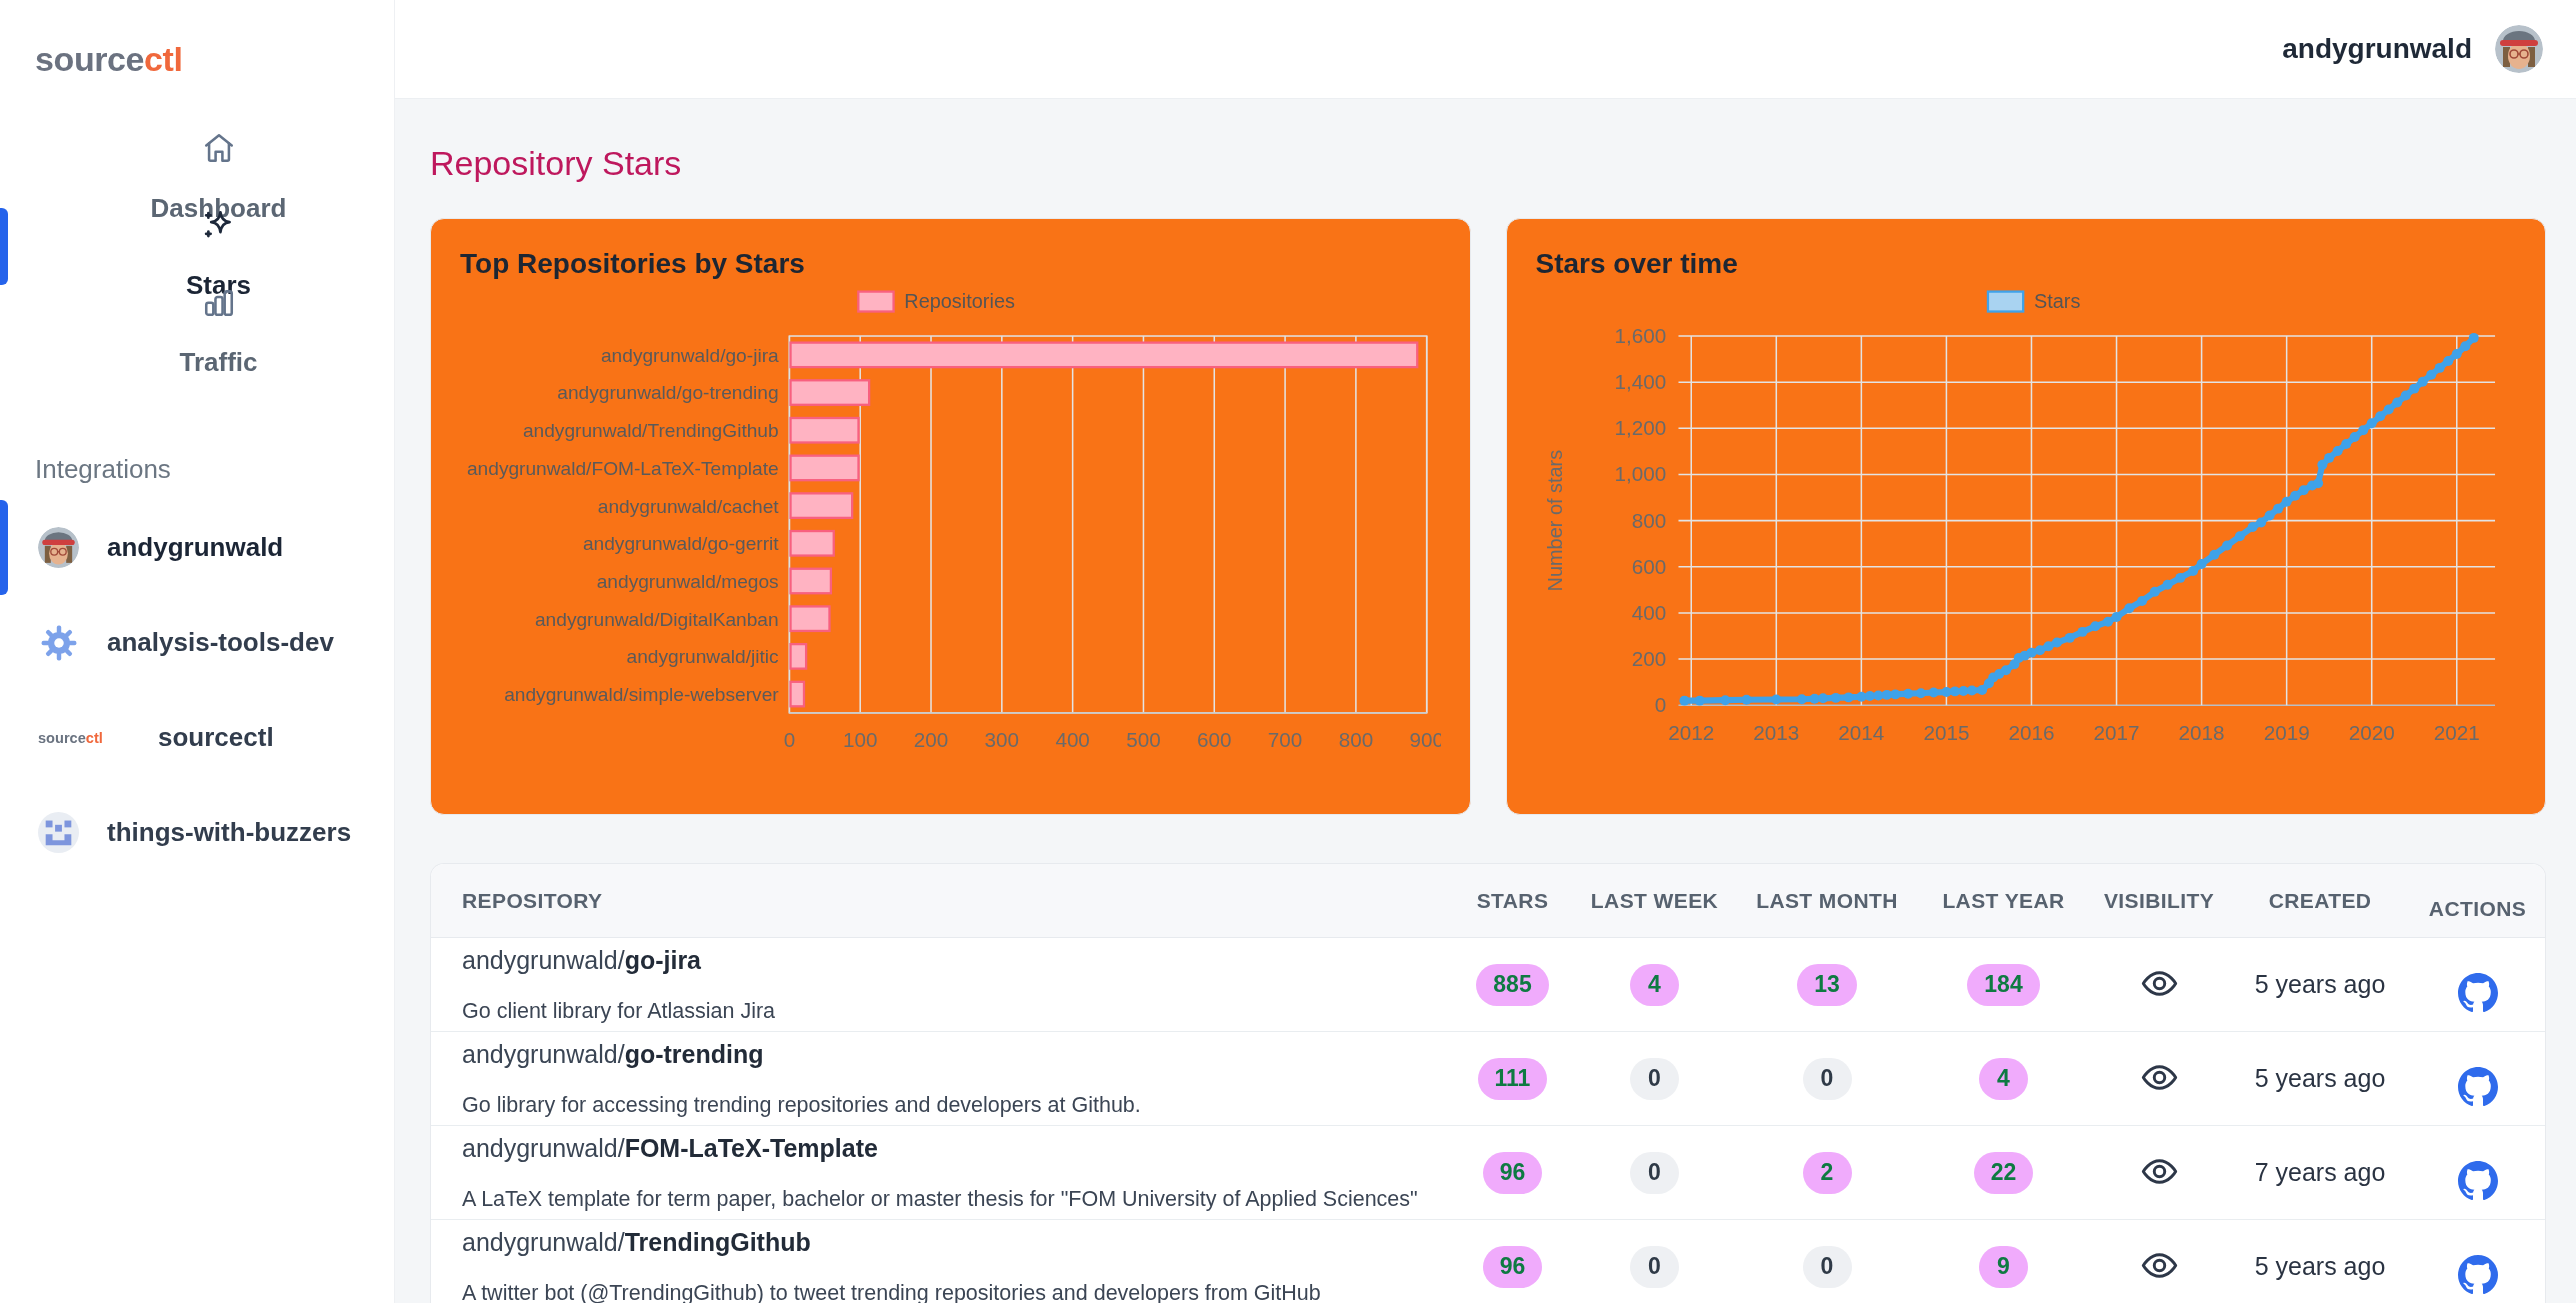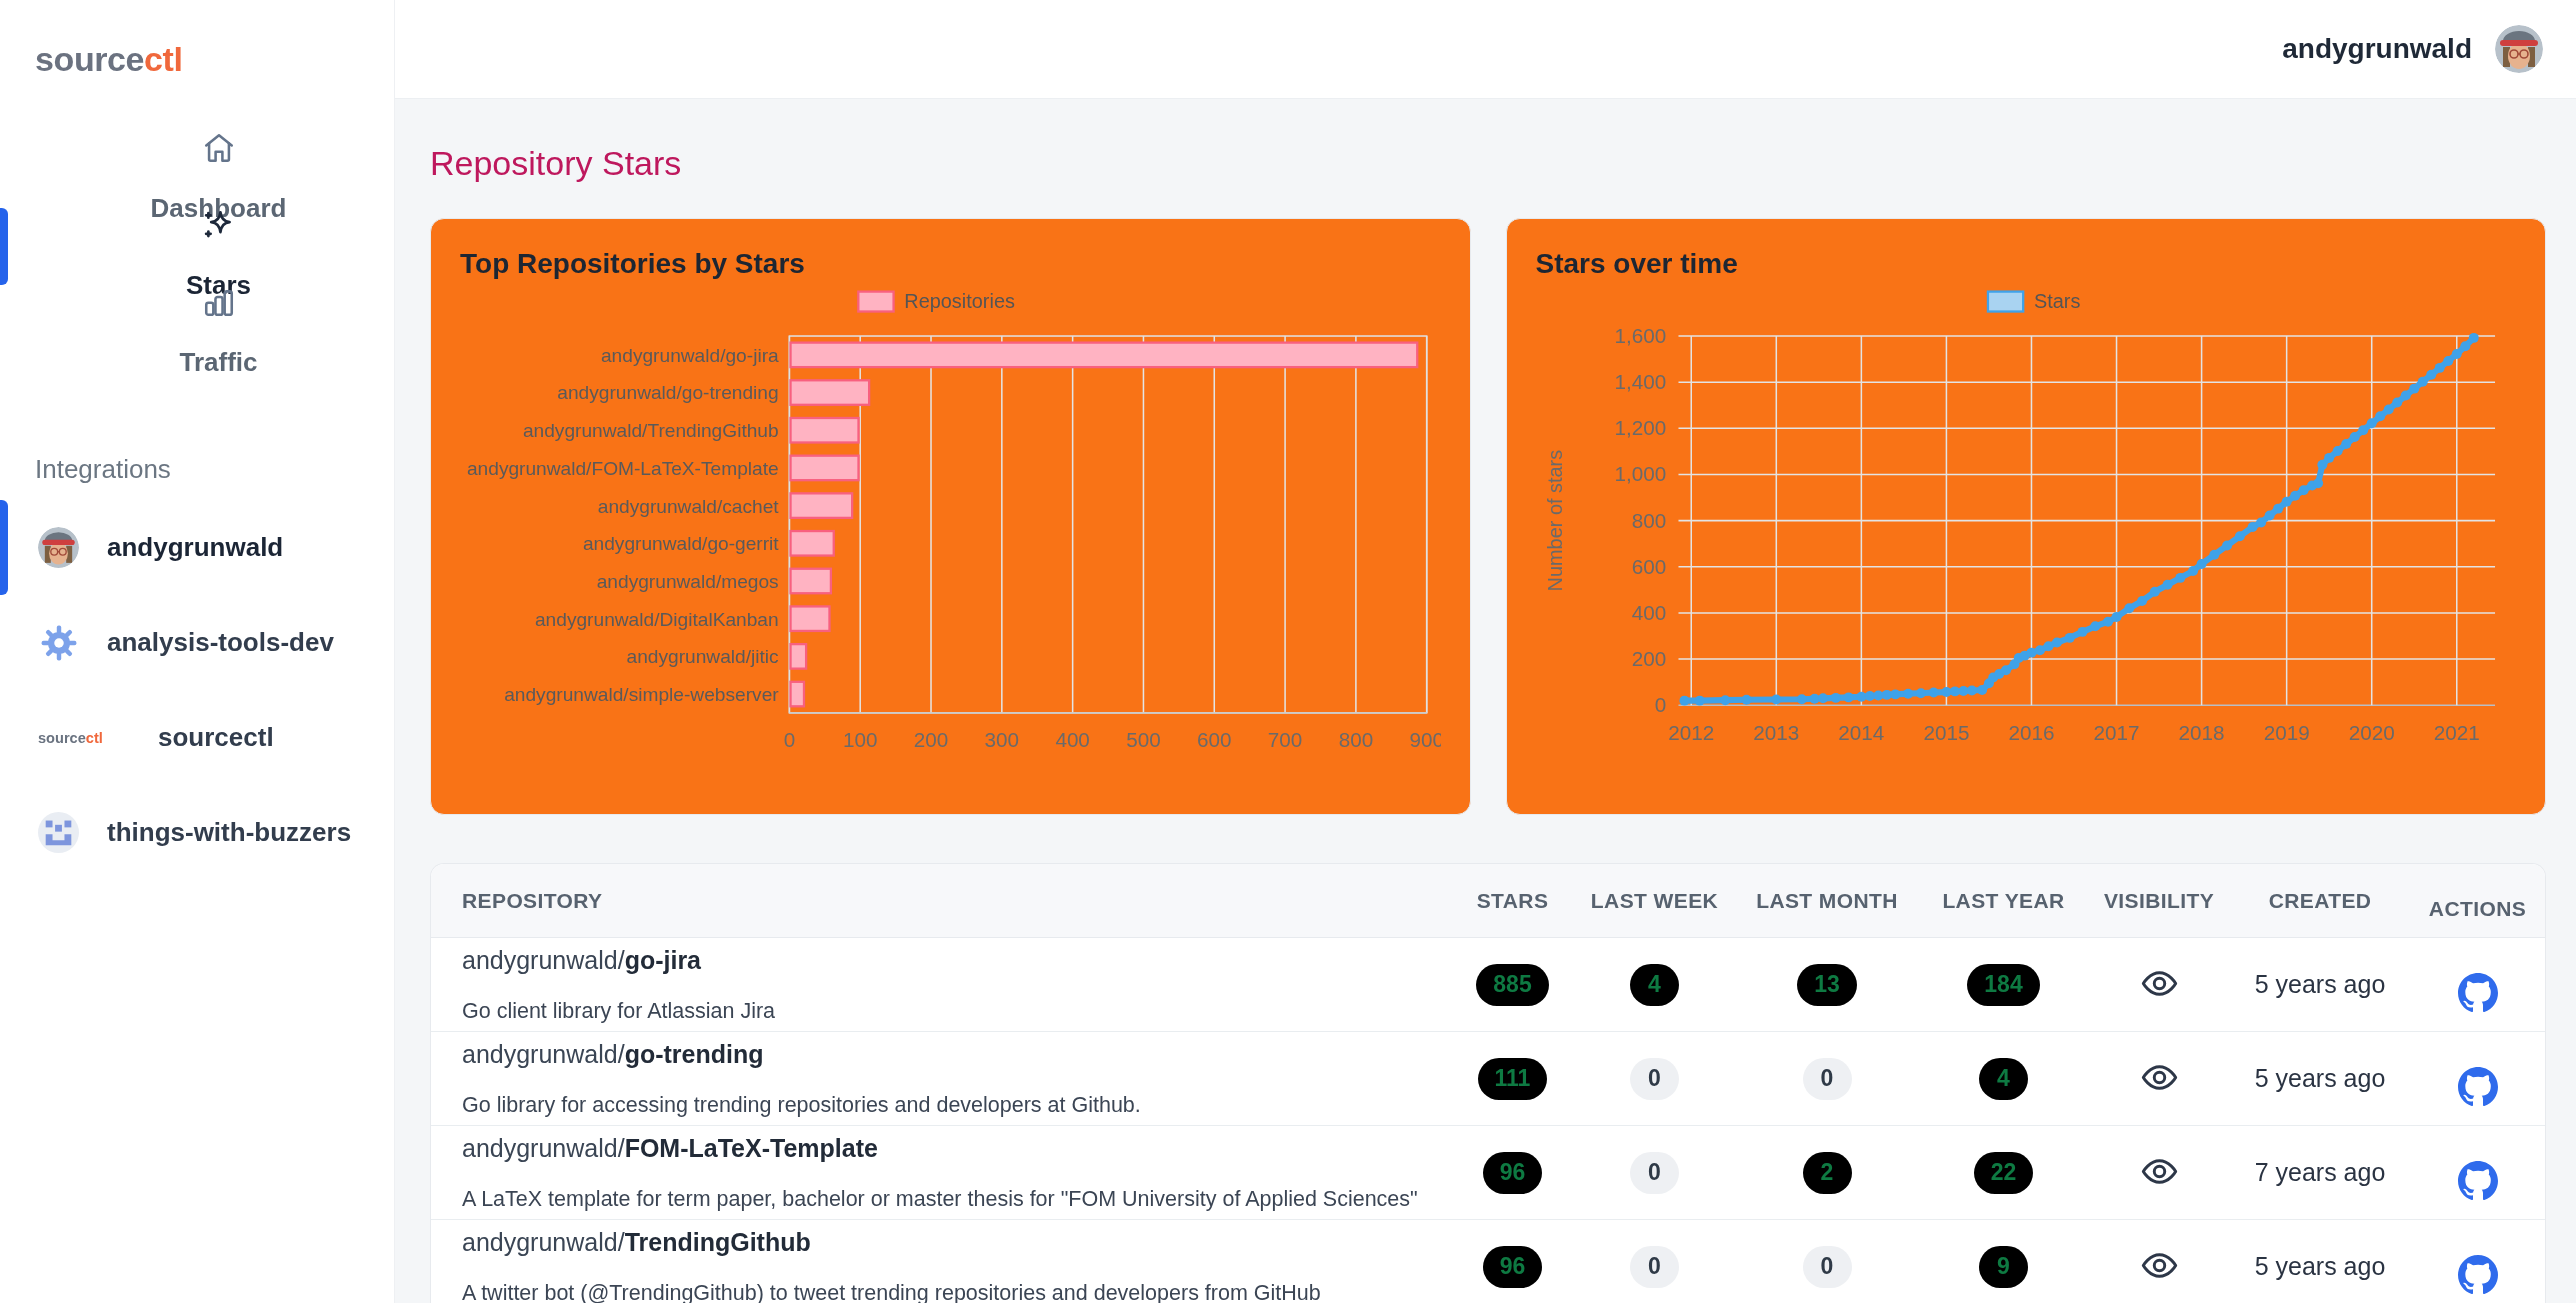--- a/index.html
+++ b/index.html
@@ -56,21 +56,21 @@
   .col-repo { flex:0 0 989px; text-align:left; }
   .col-stars { flex:0 0 123px; } .col-week { flex:0 0 161px; } .col-month { flex:0 0 184px; }
   .col-year { flex:0 0 169px; } .col-vis { flex:0 0 142px; } .col-created { flex:0 0 180px; }
   .col-actions { flex:0 0 135px;margin-top:17px; }
   .cell { display:flex; align-items:center; justify-content:center; }
   .repo-line { font-size:25px; color:#3a4554; }
   .repo-line b { color:#222b38; }
   .repo-desc { font-size:21.5px; color:#3b4554; margin-top:24px; }
   .pill { display:inline-block; min-width:49px; text-align:center; padding:7.7px 17px;
     border-radius:766px; font-size:23px; font-weight:bold; }
-  .pill.green { background:#000000; color:#0e7a42; }
+  .pill.green { background:#f0abfc; color:#0e7a42; }
   .pill.gray  { background:#eef0f3; color:#2f3a47; }
   .created-txt { font-size:25px; color:#2a3342; }
   .icon-btn { display:inline-flex; cursor:pointer; background:none; border:none; }
 </style>
 </head>
 <body>
 
 <div class="app">
 
   <aside class="sidebar">

